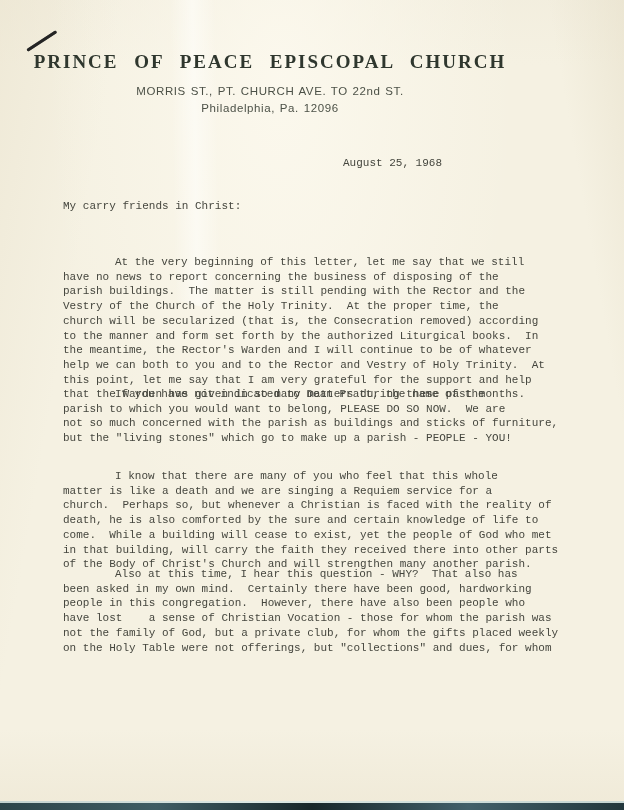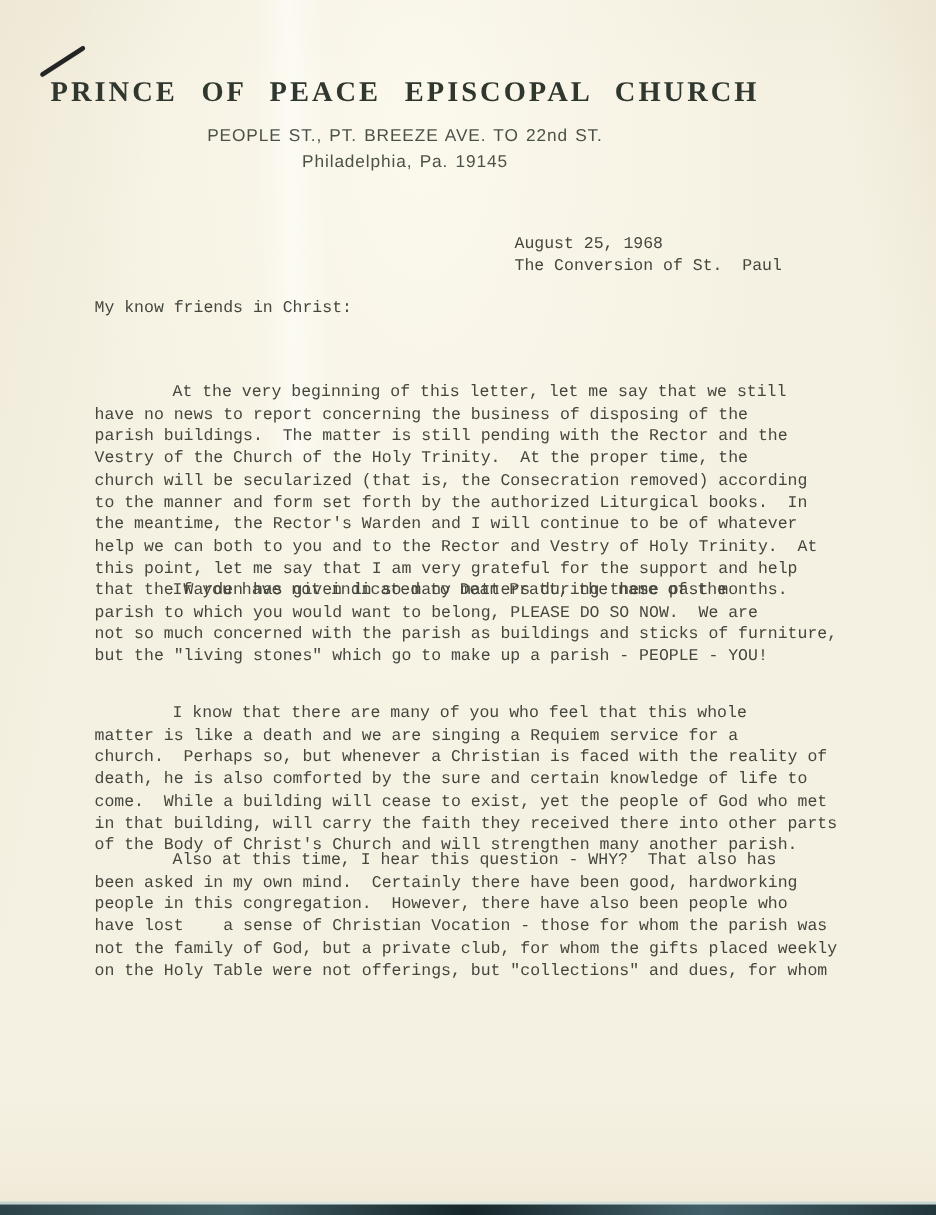--- a/index.html
+++ b/index.html
@@ -86,26 +86,26 @@
 </style>
 </head>
 <body>
 
 <div class="scan">
   <div class="paper"></div>
   <div class="crease"></div>
   <div class="pen-mark"></div>
 
   <div class="letterhead church-name">PRINCE OF PEACE EPISCOPAL CHURCH</div>
-  <div class="letterhead addr addr1">PEOPLE ST., PT. BREEZE AVE. TO 22nd ST.</div>
-  <div class="letterhead addr addr2">Philadelphia, Pa. 19145</div>
+  <div class="letterhead addr addr1">MORRIS ST., PT. CHURCH AVE. TO 22nd ST.</div>
+  <div class="letterhead addr addr2">Philadelphia, Pa. 12096</div>
 
-  <div class="typed dateline"><span>August 25, 1968</span><br><span>The Conversion of St.  Paul</span></div>
+  <div class="typed dateline"><span>August 25, 1968</span><br></div>
 
-  <div class="typed salutation">My know friends in Christ:</div>
+  <div class="typed salutation">My carry friends in Christ:</div>
 
   <div class="typed para p1">At the very beginning of this letter, let me say that we still
 have no news to report concerning the business of disposing of the
 parish buildings.  The matter is still pending with the Rector and the
 Vestry of the Church of the Holy Trinity.  At the proper time, the
 church will be secularized (that is, the Consecration removed) according
 to the manner and form set forth by the authorized Liturgical books.  In
 the meantime, the Rector's Warden and I will continue to be of whatever
 help we can both to you and to the Rector and Vestry of Holy Trinity.  At
 this point, let me say that I am very grateful for the support and help

